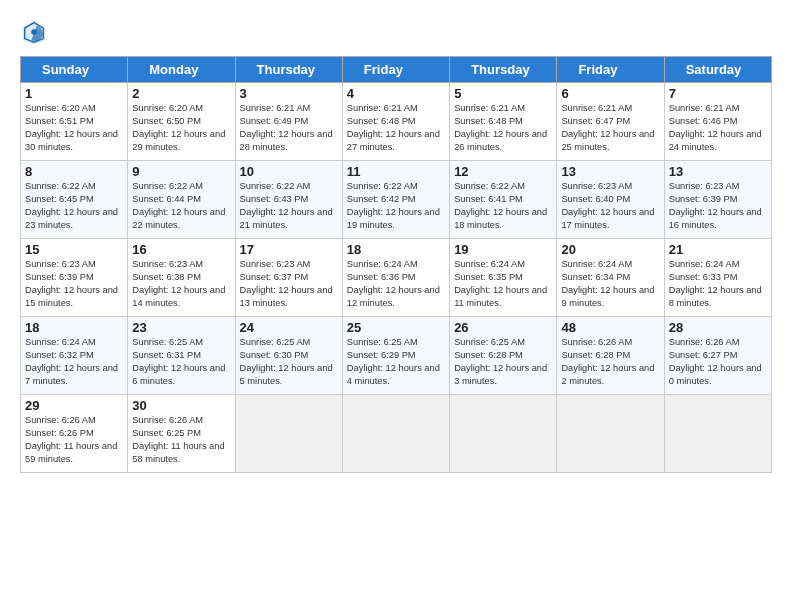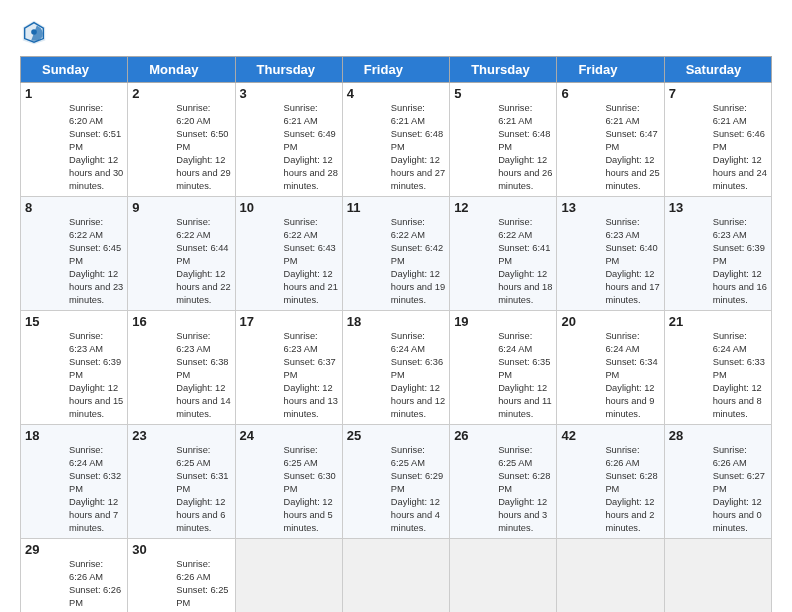--- a/index.html
+++ b/index.html
@@ -84,21 +84,20 @@
       font-size: 13px;
       font-weight: bold;
       color: #222;
       display: block;
       margin-bottom: 1px;
     }
     .day-info {
       line-height: 1.4;
       font-size: 9.3px;
       color: #333;
-      margin-left: 44px;
     }
     .empty-cell {
       background: #f0f0f0 !important;
     }
   </style>
 </head>
 <body>
 
 <div class="page">
   <div class="header">
@@ -238,21 +237,21 @@
           </td>
           <td>
             <span class="day-number">25</span>
             <div class="day-info">Sunrise: 6:25 AM<br>Sunset: 6:29 PM<br>Daylight: 12 hours and 4 minutes.</div>
           </td>
           <td>
             <span class="day-number">26</span>
             <div class="day-info">Sunrise: 6:25 AM<br>Sunset: 6:28 PM<br>Daylight: 12 hours and 3 minutes.</div>
           </td>
           <td>
-            <span class="day-number">42</span>
+            <span class="day-number">48</span>
             <div class="day-info">Sunrise: 6:26 AM<br>Sunset: 6:28 PM<br>Daylight: 12 hours and 2 minutes.</div>
           </td>
           <td>
             <span class="day-number">28</span>
             <div class="day-info">Sunrise: 6:26 AM<br>Sunset: 6:27 PM<br>Daylight: 12 hours and 0 minutes.</div>
           </td>
         </tr>
         <tr>
           <td>
             <span class="day-number">29</span>

